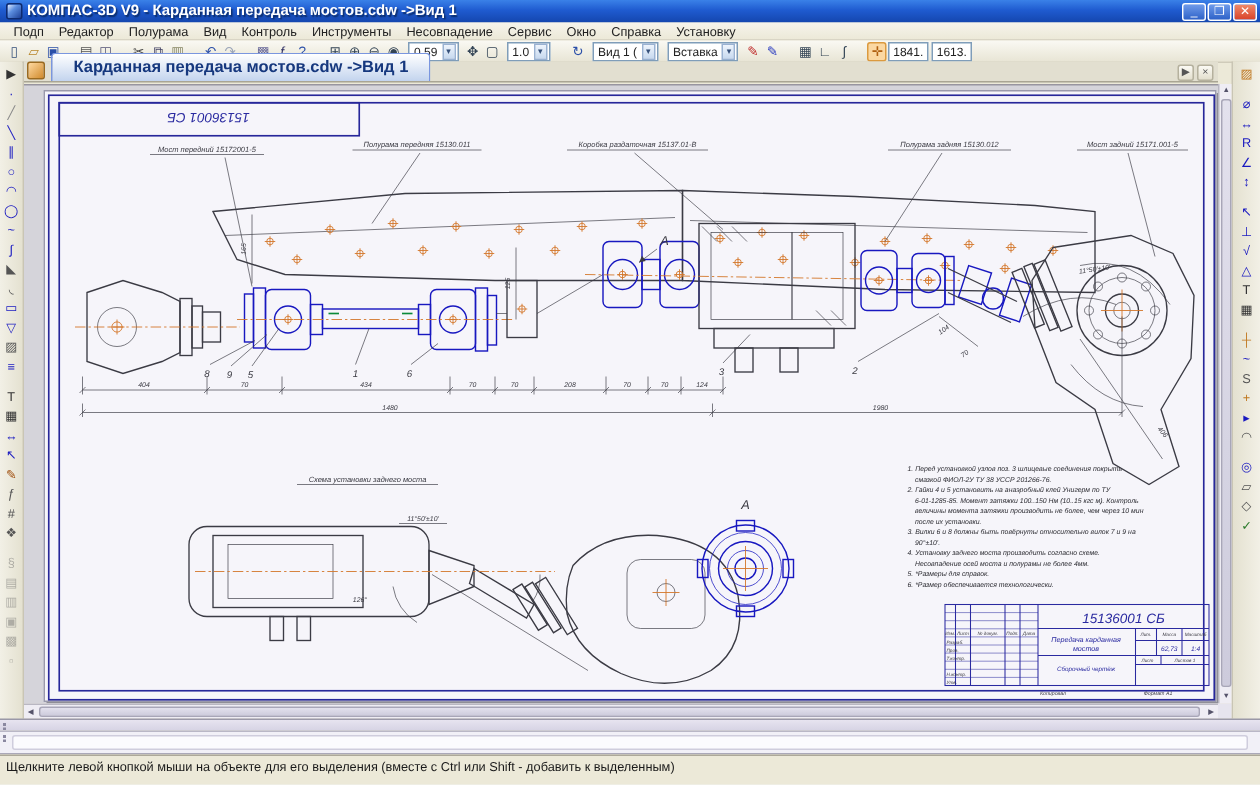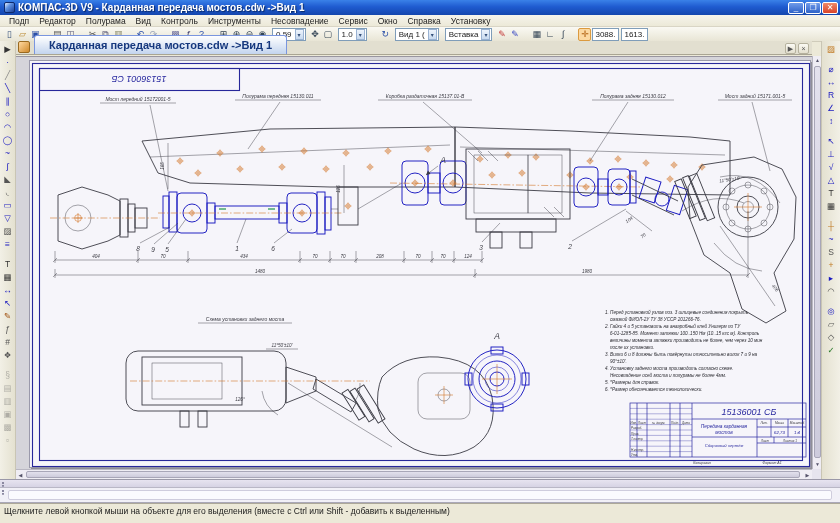--- a/index.html
+++ b/index.html
@@ -117,21 +117,21 @@
       <span>Вид 1 (</span>
       <span class="caret">▾</span>
     </span>
   <span class="combo">
       <span>Вставка</span>
       <span class="caret">▾</span>
     </span>
   <span><span class="ti" style="color: rgb(192, 48, 48);">✎</span><span class="ti" style="color: rgb(48, 64, 192);">✎</span></span>
   <span><span class="ti sep" style="color: rgb(51, 68, 85);">▦</span><span class="ti" style="color: rgb(51, 68, 85);">∟</span><span class="ti" style="color: rgb(51, 68, 85);">∫</span></span>
   <span><span class="ti sep on" style="color: rgb(176, 96, 16);">✛</span></span>
-  <span class="cfield">3088.</span>
+  <span class="cfield">1841.</span>
   <span class="cfield">1613.</span>
 </div>
 
 <div class="tabbar">
   <div class="tabicon"></div>
   <div class="doctab">Карданная передача мостов.cdw -&gt;Вид 1</div>
   <div class="tabctrl">
     <div class="tcb">▶</div>
     <div class="tcb">×</div>
   </div>

